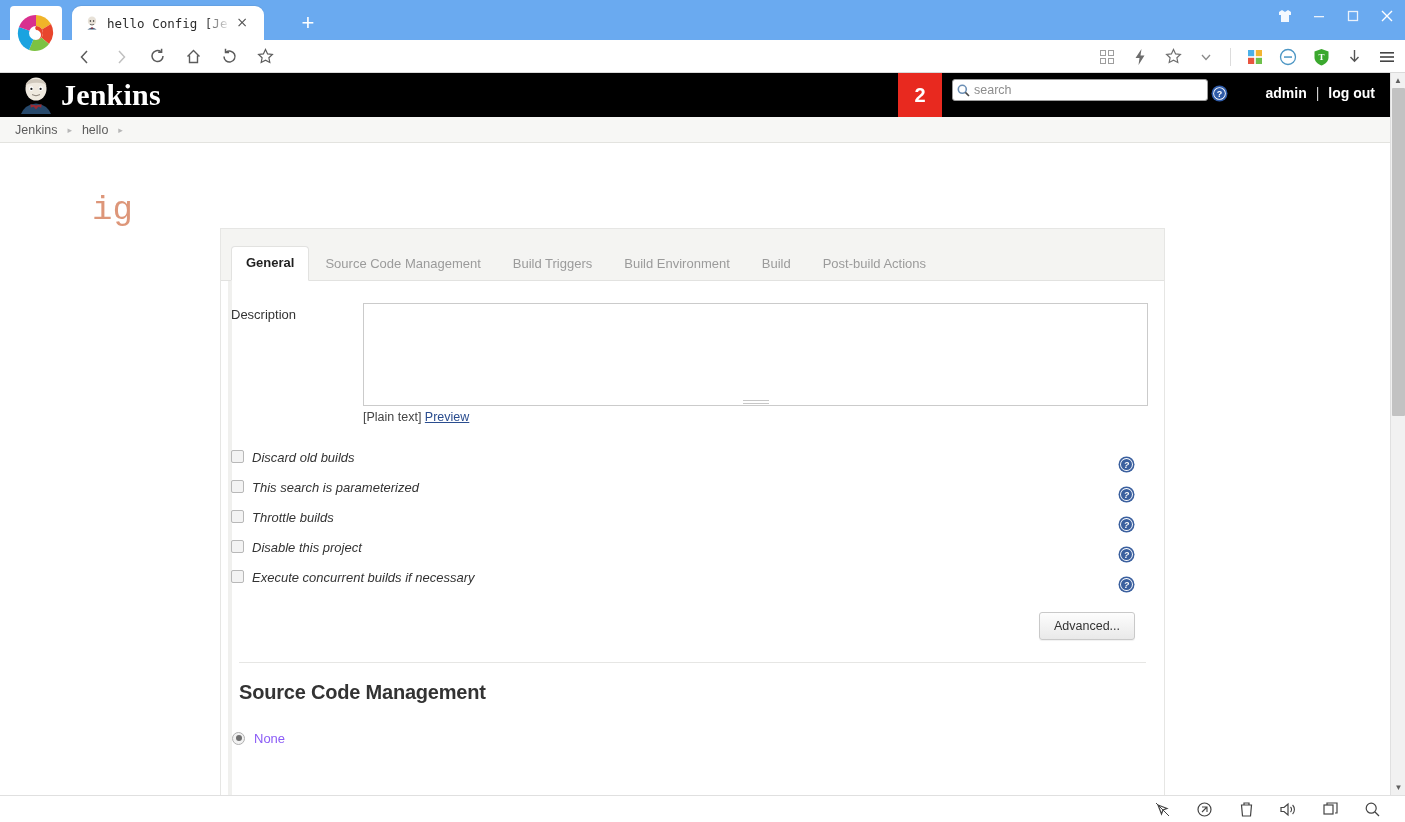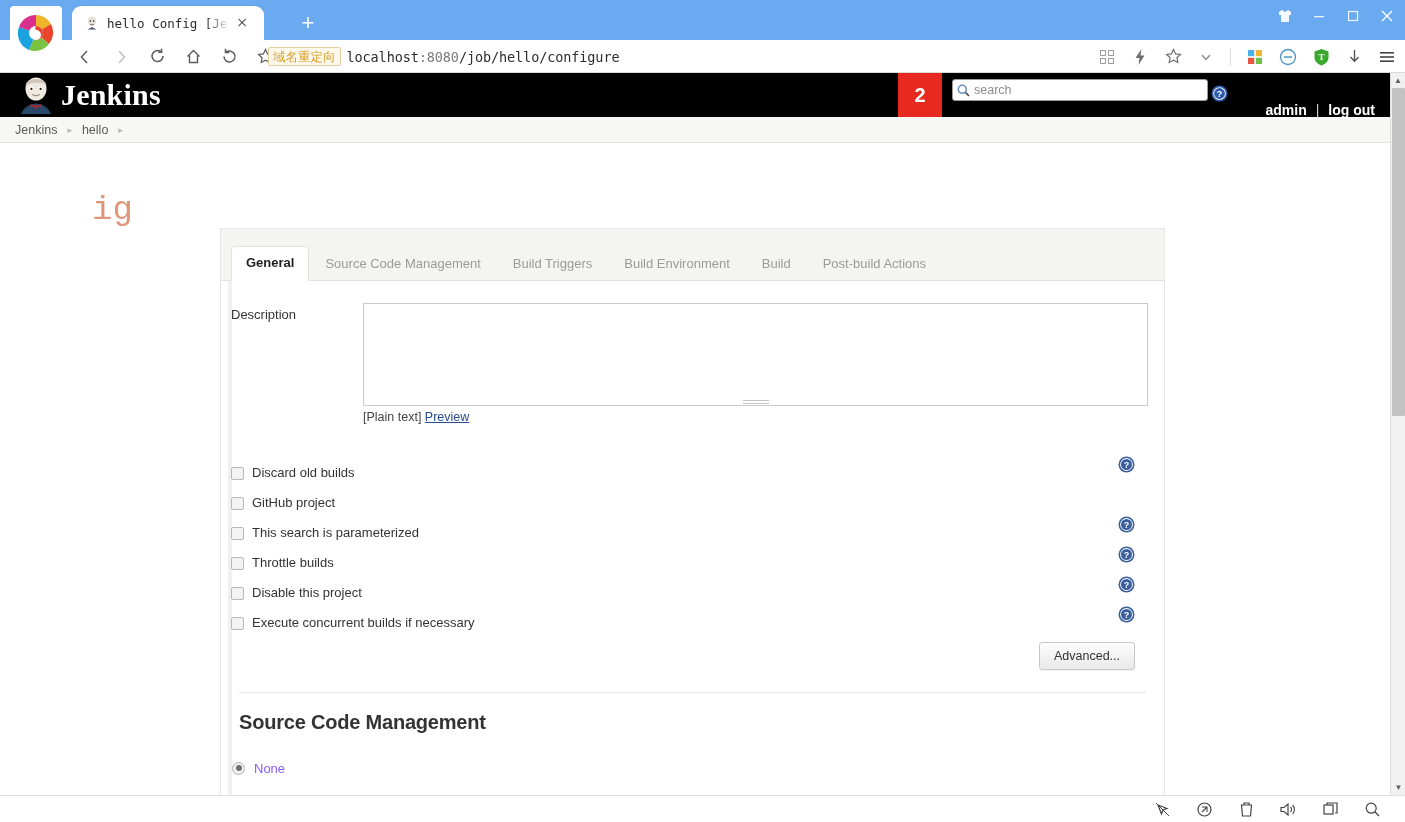--- a/index.html
+++ b/index.html
@@ -163,22 +163,23 @@
   .desc-grip {
     position: absolute; bottom: 1px; left: 50%; transform: translateX(-50%);
     width: 26px; height: 4px;
     background: repeating-linear-gradient(to bottom,#c7c7c7 0 1px,transparent 1px 3px);
   }
   .desc-meta { font-size: 12.5px; color: #444444; margin-top: 4px; }
   .desc-meta a { color: #2a4d8f; text-decoration: underline; }
 
   .opt-list { margin: 26px 0 0 0; position: relative; }
   .opt-row {
-    display: flex; align-items: flex-end; height: 30px; padding-left: 10px;
+    display: flex; align-items: flex-start; height: 30px; padding-left: 10px;
     position: relative;
+    font-style: italic;
   }
   .cbx {
     width: 13px; height: 13px; border: 1px solid #b8b8b8; background: #f3f3f3;
     border-radius: 2px; margin-right: 8px; flex: 0 0 13px;
   }
   .opt-label { font-size: 13px; color: #333333; }
   .help-ic { position: absolute; right: 29px; top: 6px; }
 
   .adv-row { display: flex; justify-content: flex-end; padding: 12px 29px 0 0; }
   .adv-btn {
@@ -326,24 +327,20 @@
           <path d="M5.5 1.8 V5.4 h3.6" fill="none" stroke="#5b5b5b" stroke-width="1.5"></path>
         </svg>
     </span>
     <span class="nav-ic">
       <svg width="19" height="19" viewBox="0 0 19 19">
           <path d="M9.5 2.5 l2.1 4.4 4.8.6-3.5 3.3.9 4.7-4.3-2.3-4.3 2.3.9-4.7L2.6 7.5l4.8-.6z" fill="none" stroke="#5b5b5b" stroke-width="1.2"></path>
         </svg>
     </span>
   </div>
 
-  <div class="urlbar">
-    <span class="url-badge">域名重定向</span>
-    <span class="url-text"><span>localhost</span><span class="dim">:8080</span><span>/job/hello/configure</span></span>
-  </div>
 
   <div class="tb-right">
     <span class="tb-ic">
       <svg width="16" height="16" viewBox="0 0 16 16">
           <g fill="none" stroke="#9e9e9e" stroke-width="1">
             <rect x="1.5" y="1.5" width="5" height="5"></rect>
             <rect x="9.5" y="1.5" width="5" height="5"></rect>
             <rect x="1.5" y="9.5" width="5" height="5"></rect>
             <rect x="9.5" y="9.5" width="5" height="5"></rect>
           </g>
@@ -440,21 +437,21 @@
 
   <span class="jk-help-ic" style="top:12px;">
     <svg width="17" height="17" viewBox="0 0 17 17">
         <circle cx="8.5" cy="8.5" r="8" fill="#2f5ba8"></circle>
         <circle cx="8.5" cy="8.5" r="6.3" fill="#ffffff"></circle>
         <circle cx="8.5" cy="8.5" r="5.4" fill="#2f5ba8"></circle>
         <text x="8.5" y="12" font-size="9" font-family="Liberation Sans, sans-serif" font-weight="bold" fill="#ffffff" text-anchor="middle">?</text>
       </svg>
   </span>
 
-  <div class="jk-user" style="top:29px;">
+  <div class="jk-user" style="top:12px;">
     <span>admin</span>
     <span class="sep">|</span>
     <span>log out</span>
   </div>
 
   <div class="breadcrumbs">
     <span class="crumb">Jenkins</span>
     <span class="crumb-arrow">▸</span>
     <span class="crumb">hello</span>
     <span class="crumb-arrow">▸</span>
@@ -497,24 +494,20 @@
             <span class="help-ic">
               <svg width="17" height="17" viewBox="0 0 17 17">
                   <circle cx="8.5" cy="8.5" r="8" fill="#3a5f9e"></circle>
                   <circle cx="8.5" cy="8.5" r="6.4" fill="#ffffff"></circle>
                   <circle cx="8.5" cy="8.5" r="5.5" fill="#3a5f9e"></circle>
                   <text x="8.5" y="12" font-size="9" font-family="Liberation Sans, sans-serif" font-weight="bold" fill="#ffffff" text-anchor="middle">?</text>
                 </svg>
             </span>
           </div>
 
-          <div class="opt-row">
-            <span class="cbx"></span>
-            <span class="opt-label">GitHub project</span>
-          </div>
 
           <div class="opt-row">
             <span class="cbx"></span>
             <span class="opt-label">This search is parameterized</span>
             <span class="help-ic">
               <svg width="17" height="17" viewBox="0 0 17 17">
                   <circle cx="8.5" cy="8.5" r="8" fill="#3a5f9e"></circle>
                   <circle cx="8.5" cy="8.5" r="6.4" fill="#ffffff"></circle>
                   <circle cx="8.5" cy="8.5" r="5.5" fill="#3a5f9e"></circle>
                   <text x="8.5" y="12" font-size="9" font-family="Liberation Sans, sans-serif" font-weight="bold" fill="#ffffff" text-anchor="middle">?</text>

